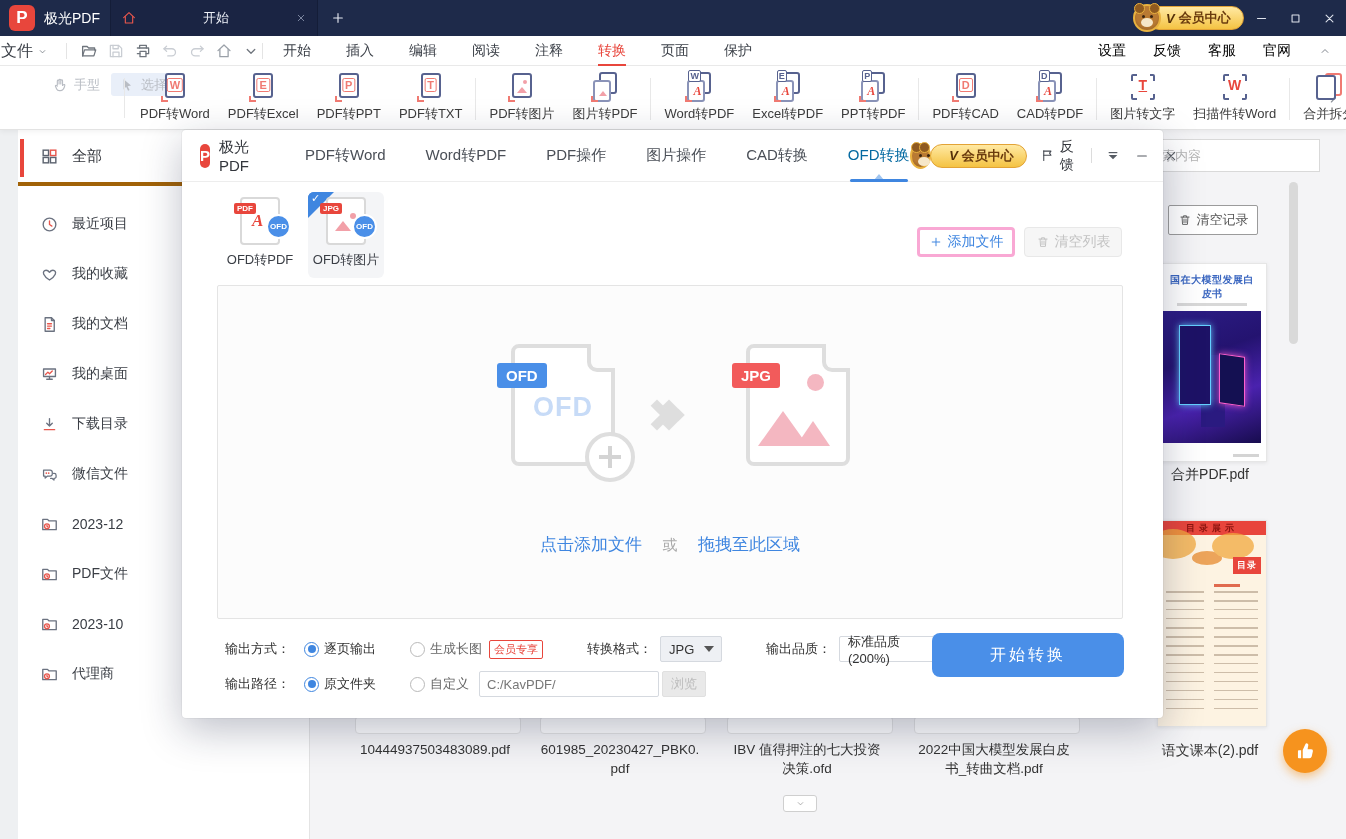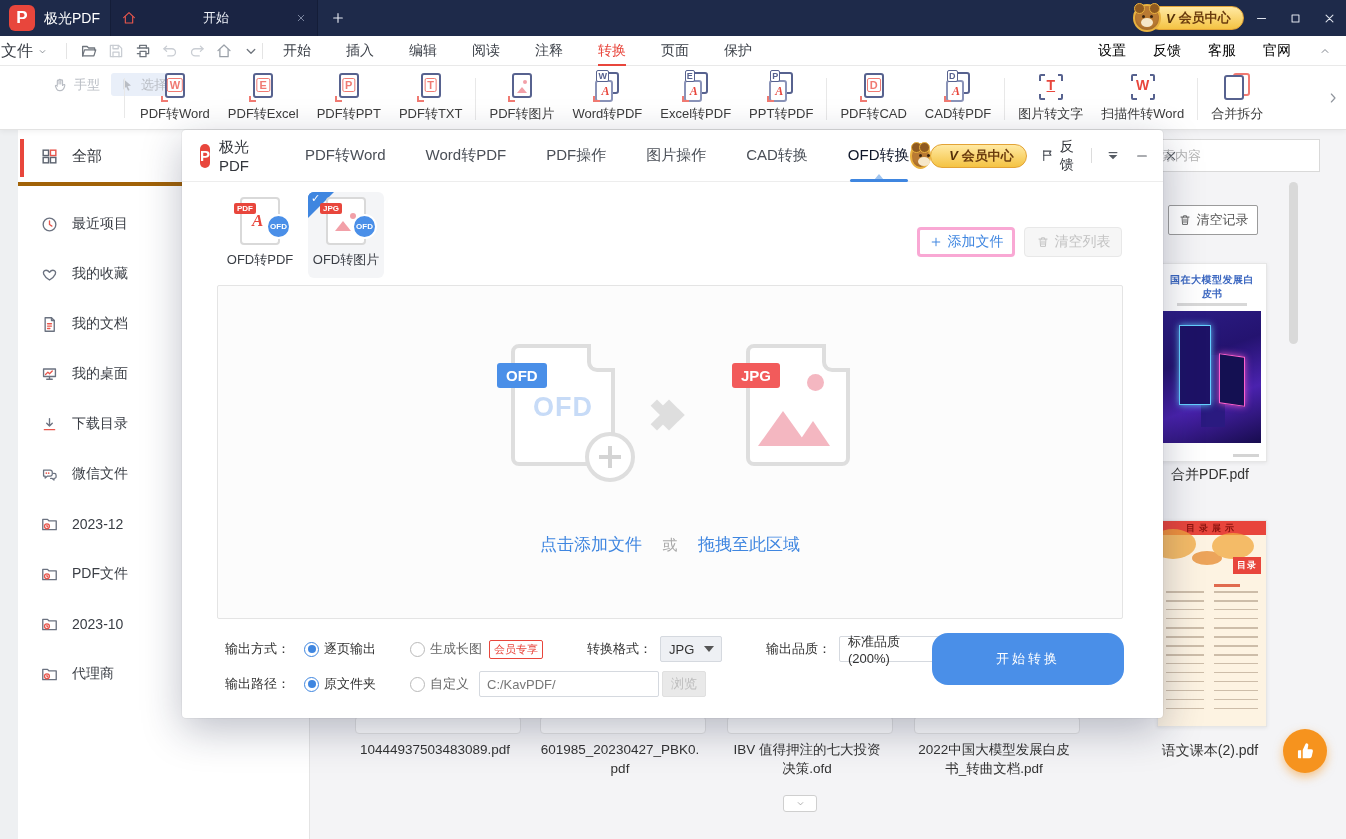--- a/index.html
+++ b/index.html
@@ -147,21 +147,21 @@
   .fab .ic{width:22px;height:22px;color:#fff}
 
   
   .dialog{position:absolute;left:182px;top:130px;width:981px;height:588px;background:#fff;border-radius:4px;
     box-shadow:0 12px 40px rgba(20,30,60,.28),0 0 0 1px rgba(0,0,0,.04);z-index:40}
   .dlg-header{position:relative;height:52px;border-bottom:1px solid #ededed;display:flex;align-items:center;padding:0 18px}
   .dlg-logo{width:24px;height:24px;border-radius:5px;background:#e8463c;color:#fff;font-weight:bold;font-size:15px;text-align:center;line-height:24px}
   .dlg-brand{margin-left:9px;font-size:15px;color:#33363c}
   .dlg-tabs{display:flex;gap:40px;margin-left:56px;height:52px}
   .dtab{position:relative;display:flex;align-items:center;font-size:15px;color:#4a4f57;white-space:nowrap}
-  .dtab.active{color:#0f172a}
+  .dtab.active{color:#0369a1}
   .dtab.active::after{content:"";position:absolute;left:2px;right:2px;bottom:0;height:3px;border-radius:2px;background:#3f86e0}
   .dtab.active::before{content:"";position:absolute;left:50%;bottom:2px;transform:translateX(-50%);
     border:5px solid transparent;border-bottom:6px solid #9fc4ef}
   .dlg-right{margin-left:auto;display:flex;align-items:center;gap:13px}
   .dlg-right .mascot{width:26px;height:26px}
   .dlg-feedback{display:flex;align-items:center;gap:5px;font-size:14px;color:#33363c}
   .dlg-feedback .ic{width:15px;height:15px;color:#454a52}
   .dlg-vdiv{width:1px;height:15px;background:#dcdcdc}
   .dlg-ctl{width:16px;height:16px;color:#565b63}
 
@@ -227,22 +227,22 @@
   .opt-label2{margin-left:44px}
   .selectbox{display:flex;align-items:center;justify-content:space-between;height:26px;padding:0 8px;margin-left:8px;
     border:1px solid #d5d9df;border-radius:2px;font-size:13px;color:#333;background:#fff}
   .selectbox.gray{background:#eef0f4}
   .caret{width:0;height:0;border-left:5px solid transparent;border-right:5px solid transparent;border-top:6px solid #555;margin-left:10px}
   .sel-fmt{width:62px}
   .sel-q{width:126px}
   .path-input{margin-left:10px;width:180px;height:26px;border:1px solid #d5d9df;border-radius:2px;padding:0 7px;font-size:13px;color:#777;outline:none;background:#fff}
   .btn-browse{width:44px;height:26px;margin-left:3px;background:#e9e9e9;border:1px solid #e0e0e0;border-radius:2px;
     color:#bdbdbd;font-size:13px;display:flex;align-items:center;justify-content:center}
-  .btn-start{position:absolute;right:39px;top:503px;width:192px;height:52px;background:#4a8fe8;border-radius:16px;
-    color:#fff;font-size:13px;letter-spacing:3px;display:flex;align-items:center;justify-content:center}
+  .btn-start{position:absolute;right:39px;top:503px;width:192px;height:44px;background:#4a8fe8;border-radius:8px;
+    color:#fff;font-size:16px;letter-spacing:3px;display:flex;align-items:center;justify-content:center}
 </style>
 </head>
 <body>
 
 <div class="app">
 
   <div class="titlebar">
     <div class="logo">P</div>
     <div class="app-name">极光PDF</div>
     <div class="doc-tab">
@@ -460,20 +460,29 @@
 
         <div class="tb-item v-img">
           <span class="tbi">
             <span class="page"></span>
 
             <span class="mark"></span>
           </span>
           <span class="tb-label">PDF转图片</span>
         </div>
 
+        <div class="tb-item div v-to v-toimg">
+          <span class="tbi">
+            <span class="page"></span>
+            <span class="page2"></span>
+
+            <span class="mark"></span>
+          </span>
+          <span class="tb-label">图片转PDF</span>
+        </div>
 
         <div class="tb-item v-to">
           <span class="tbi">
             <span class="page"></span>
             <span class="page2"></span>
             <span class="letter">W</span>
             <span class="mark"></span>
           </span>
           <span class="tb-label">Word转PDF</span>
         </div>

